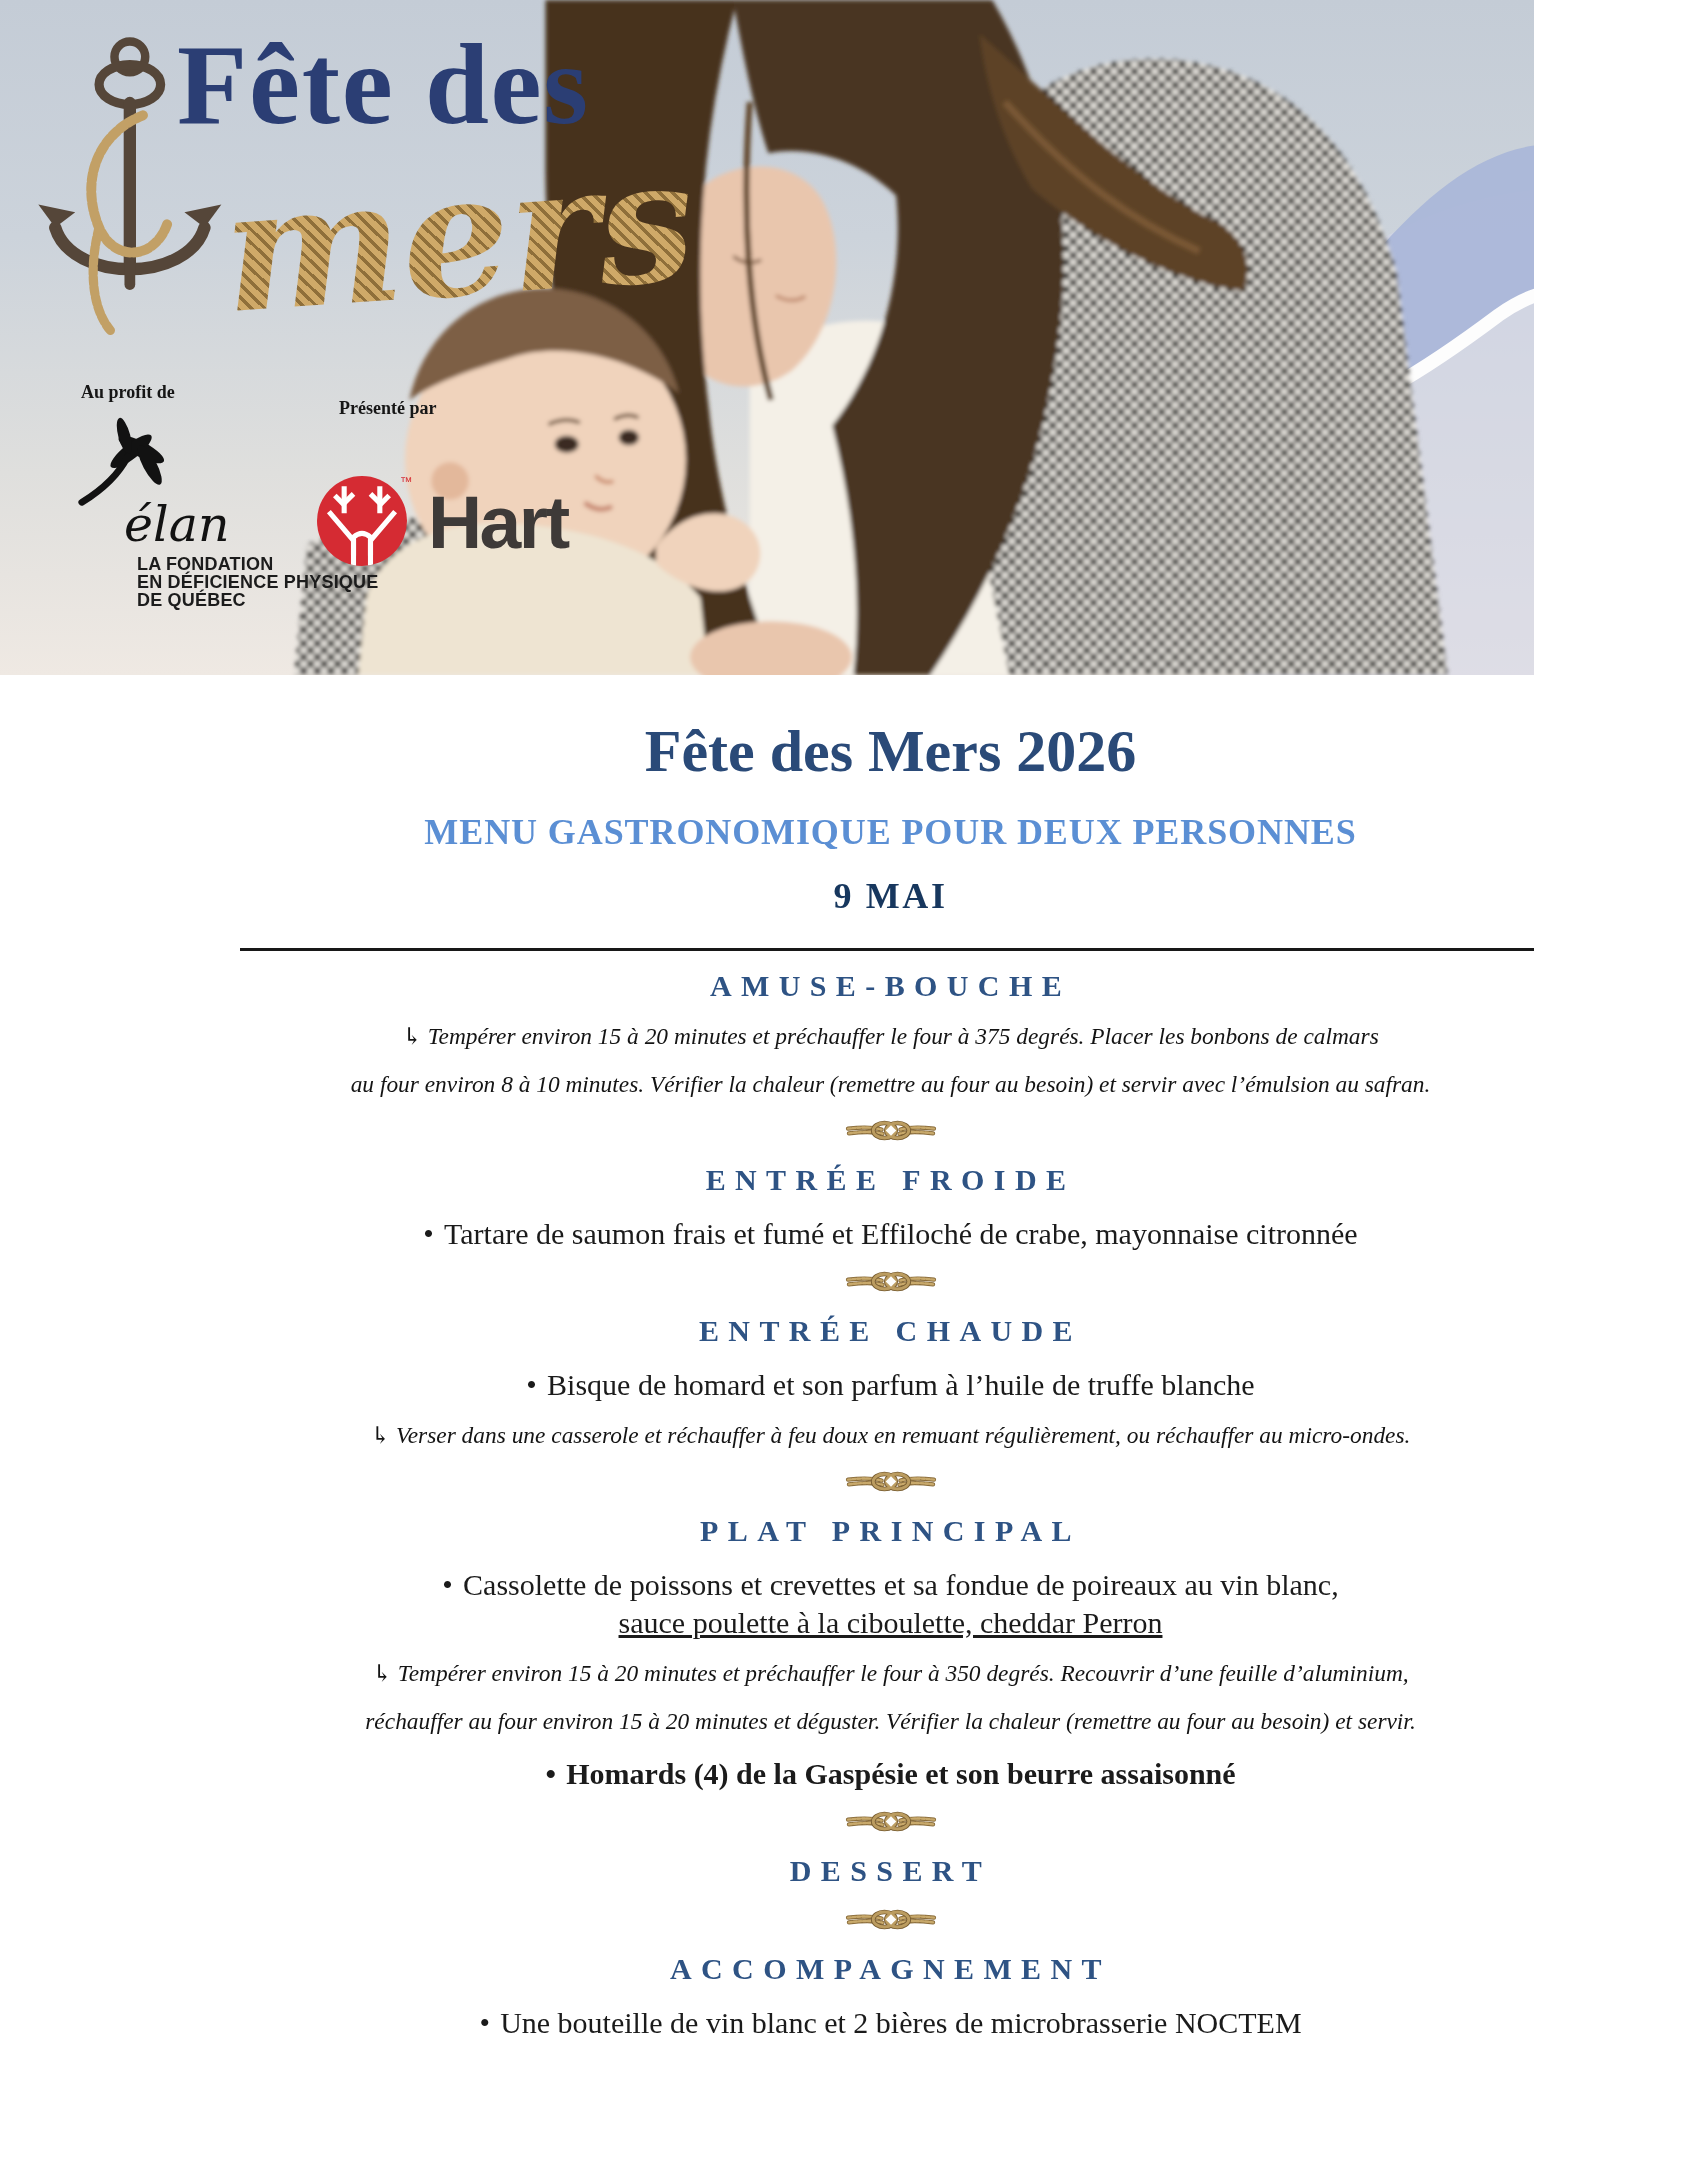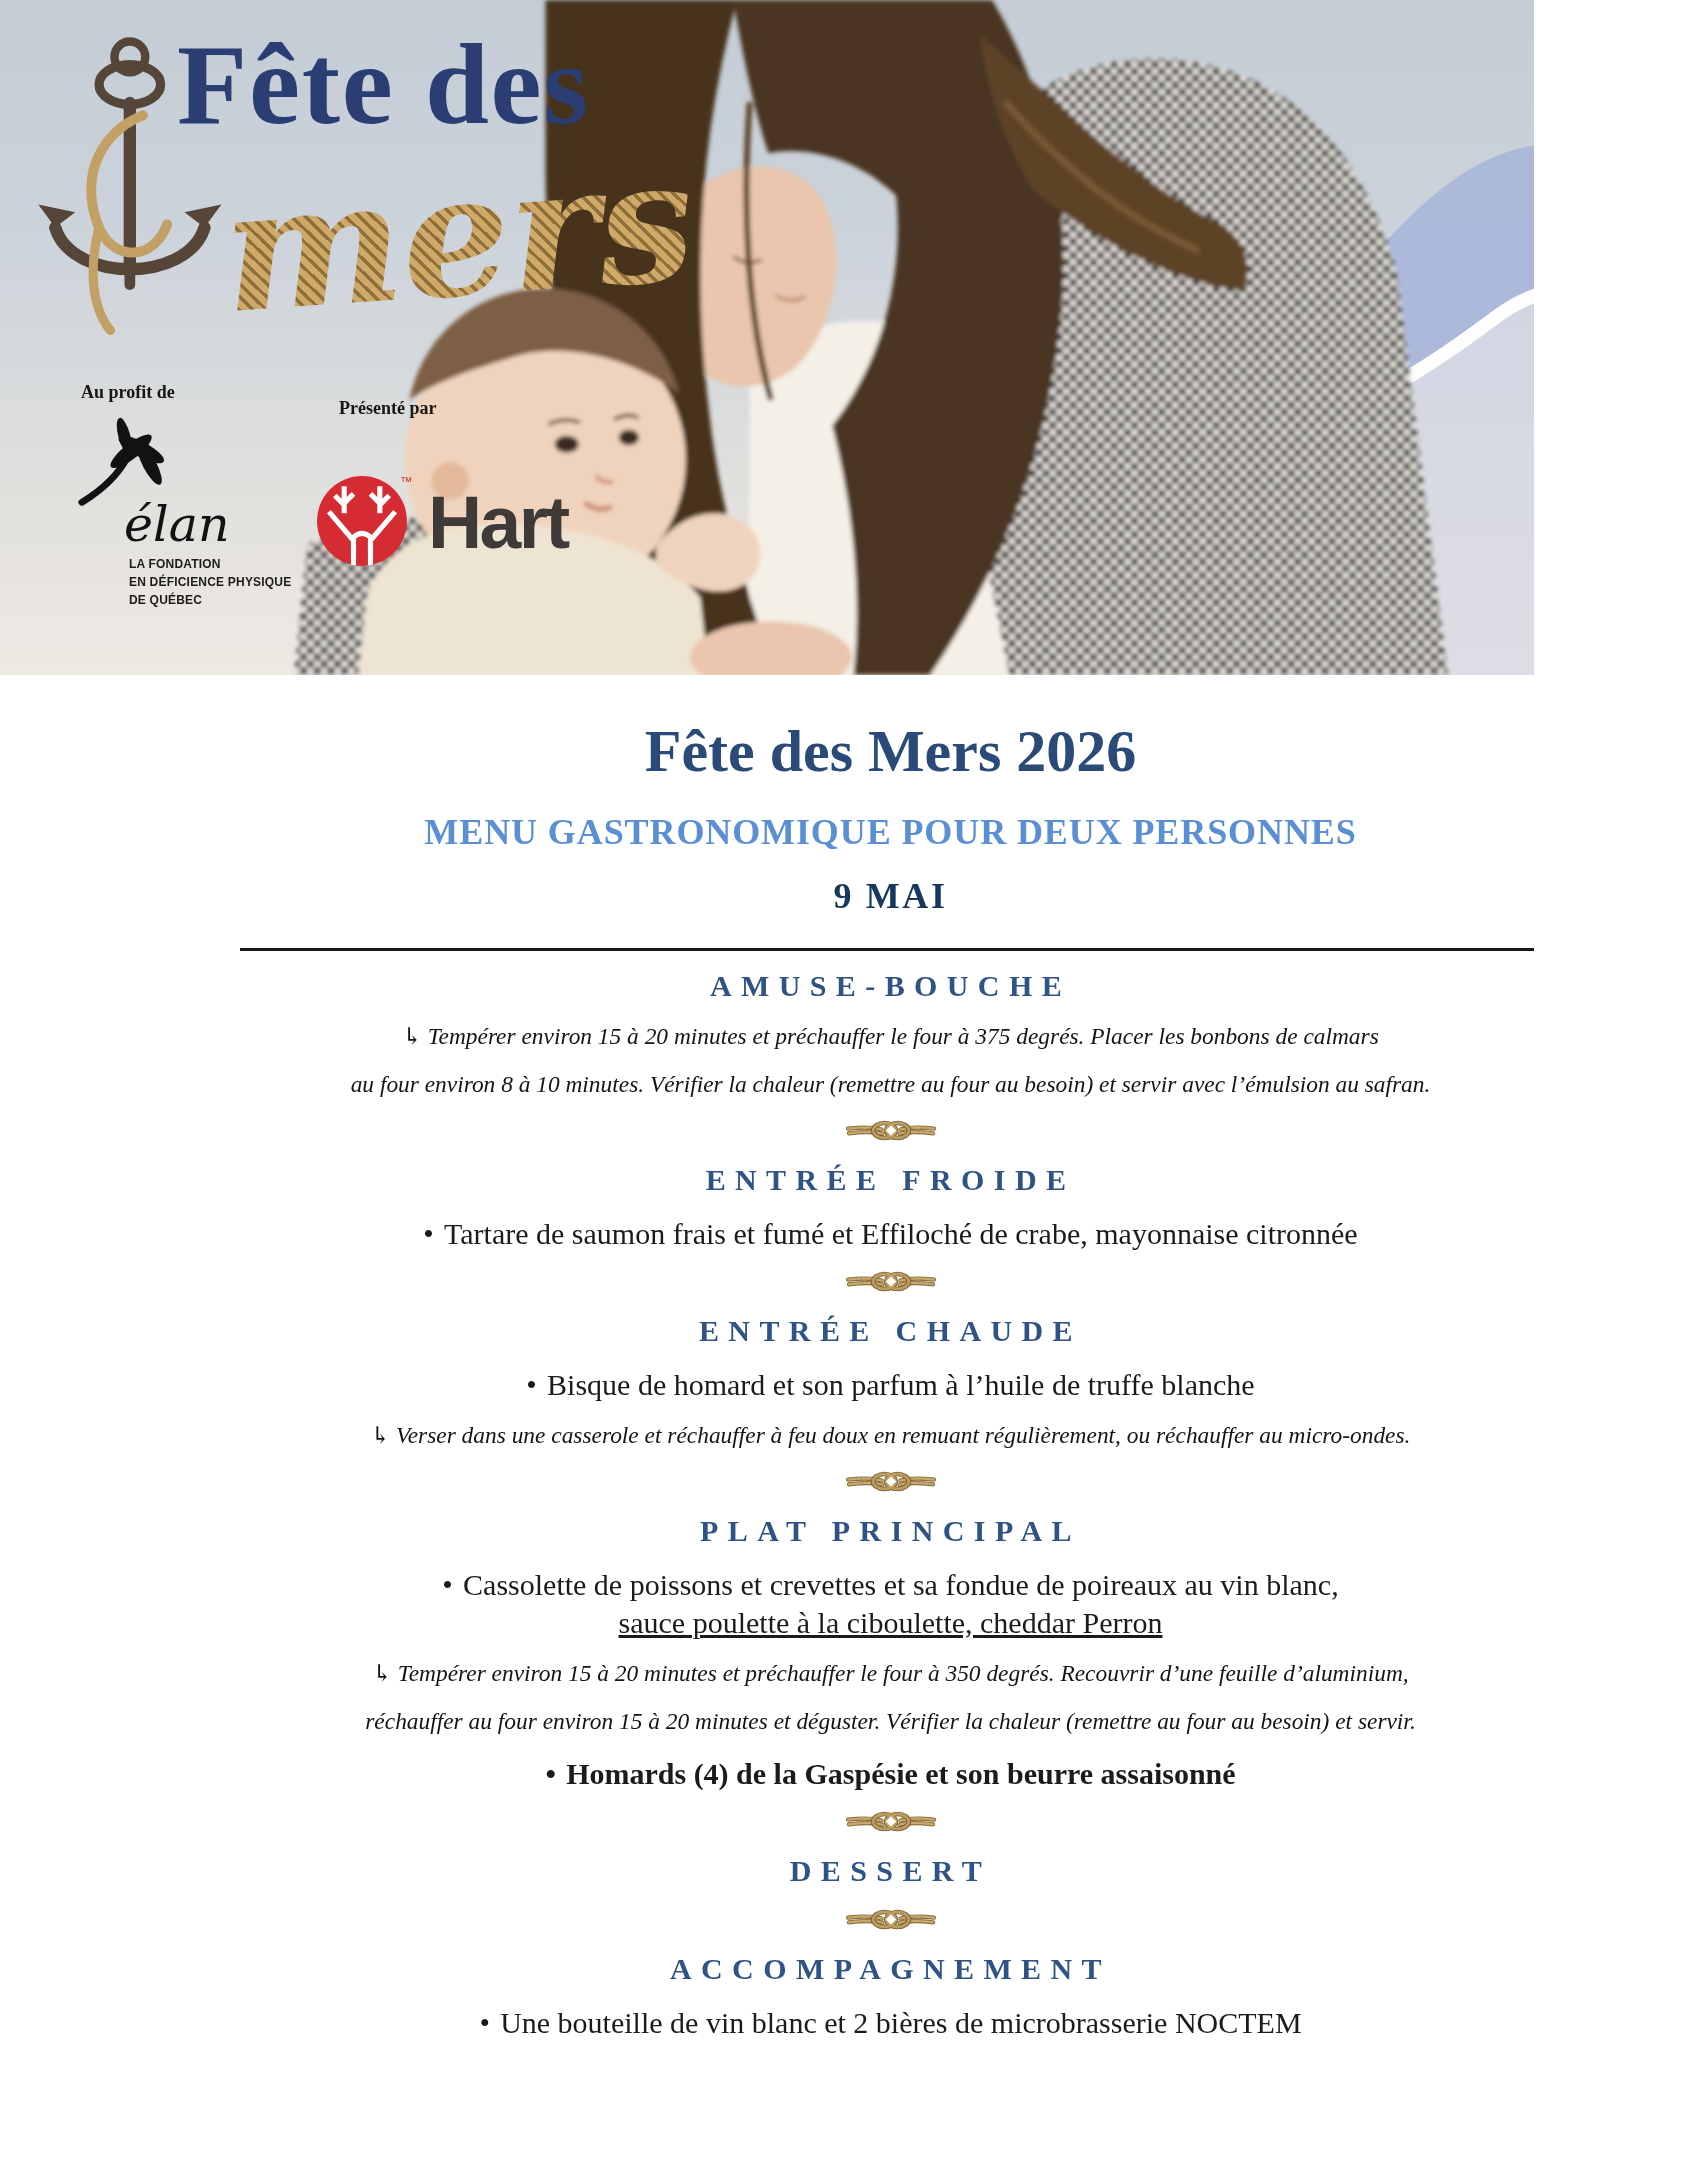--- a/index.html
+++ b/index.html
@@ -23,22 +23,22 @@
                -webkit-text-fill-color:transparent;white-space:nowrap;}
 
   .small-label{position:absolute;font-family:Liberation Serif, serif;font-weight:bold;
                font-size:18px;color:#161616;}
   .lbl-profit{left:81px;top:382px;}
   .lbl-presente{left:319px;top:398px;margin-left:20px;}
 
   .elan-figure{position:absolute;left:75px;top:417px;width:119px;height:89px;}
   .elan-word{position:absolute;left:124px;top:496px;font-size:49px;font-style:italic;
              font-family:"DejaVu Serif",serif;color:#121212;}
-  .elan-lines{position:absolute;left:129px;top:555px;font-family:"Liberation Sans",sans-serif;
-              font-weight:bold;font-size:12px;line-height:18px;color:#1c1c1c;letter-spacing:0.2px;}
+  .elan-lines{position:absolute;left:137px;top:555px;font-family:"Liberation Sans",sans-serif;
+              font-weight:bold;font-size:18px;line-height:18px;color:#1c1c1c;letter-spacing:0.2px;}
   .hart-logo{position:absolute;left:317px;top:474px;width:273px;height:102px;}
   .hart-mark{position:absolute;left:0;top:1.7px;width:90px;height:90px;}
   .hart-word{position:absolute;left:111px;top:5.1px;font-family:"Liberation Sans",sans-serif;
              font-weight:bold;font-size:75px;letter-spacing:-2.6px;color:#3e3a38;}
   .hart-tm{position:absolute;left:83px;top:0;font-family:"Liberation Sans",sans-serif;
            font-size:12.8px;color:#d52b33;}
 
   
   .menu{position:absolute;top:675px;left:0;width:1685px;text-align:center;padding-left:48px;}
   .title{margin:43px 0 0;font-size:60px;line-height:66px;font-weight:bold;color:#2a4a78;}

